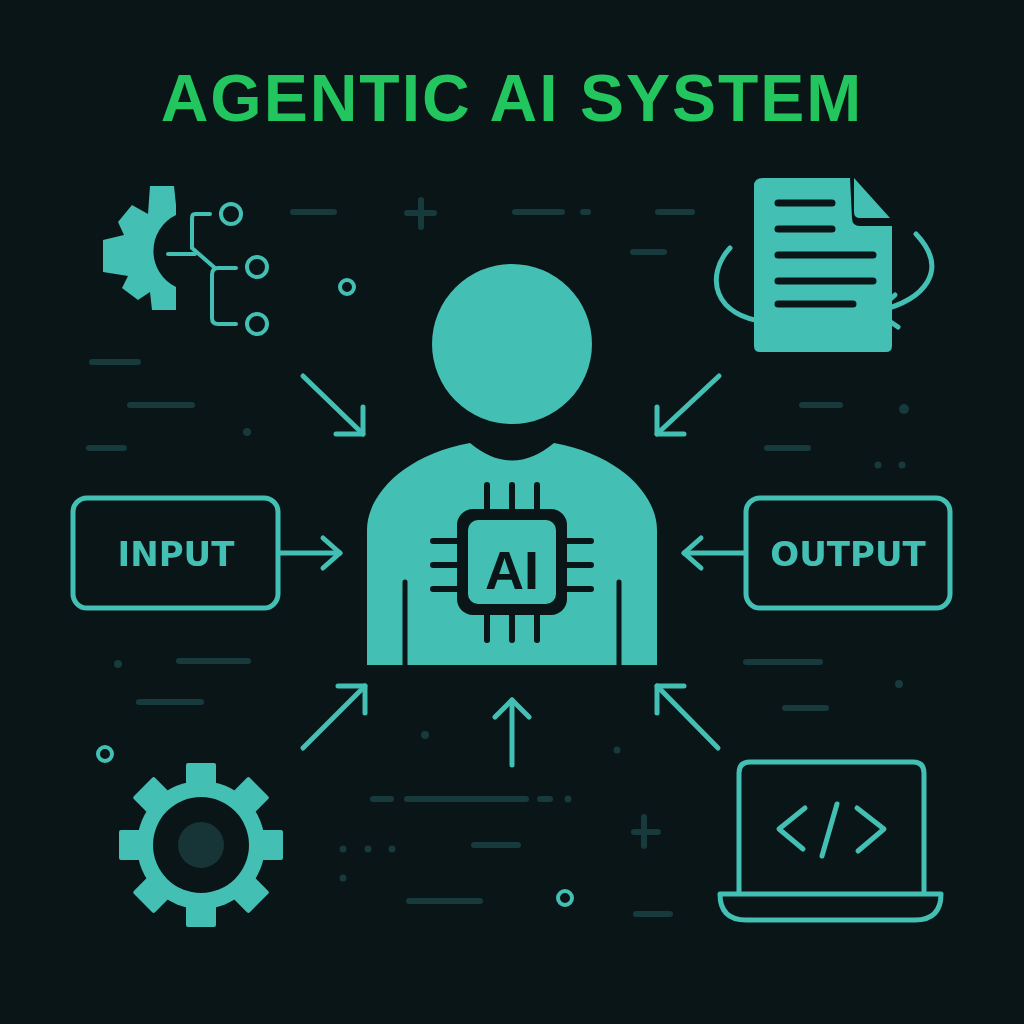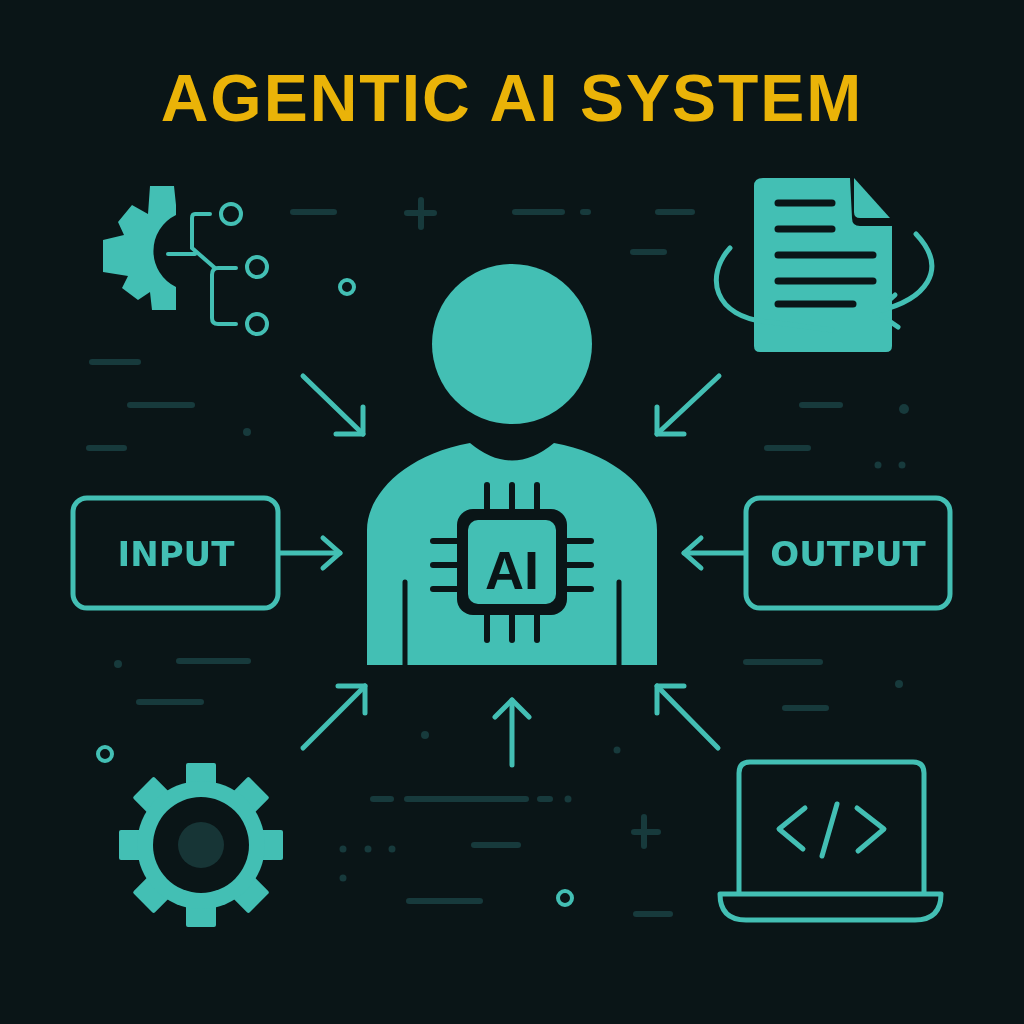--- a/index.html
+++ b/index.html
@@ -1,20 +1,20 @@
 <!DOCTYPE html>
 <html><head>
 <meta charset="utf-8">
 <style>
   html,body{margin:0;padding:0;background:#0a1517;}
   body{width:1024px;height:1024px;overflow:hidden;position:relative;}
   #stage{position:absolute;left:0;top:0;width:1024px;height:1024px;}
   .title{position:absolute;left:0;top:58px;width:1024px;text-align:center;
     font-family:"Liberation Sans",sans-serif;font-weight:bold;font-size:66px;
-    letter-spacing:2px;color:#eab308;line-height:80px;}
+    letter-spacing:2px;color:#22c55e;line-height:80px;}
   .box-label{font-family:"DejaVu Sans",sans-serif;font-weight:bold;}
 </style>
 </head>
 <body>
 
 <div id="stage">
   <div class="title">AGENTIC AI SYSTEM</div>
 
   <svg width="1024" height="1024" viewBox="0 0 1024 1024" style="position:absolute;left:0;top:0;">
 

